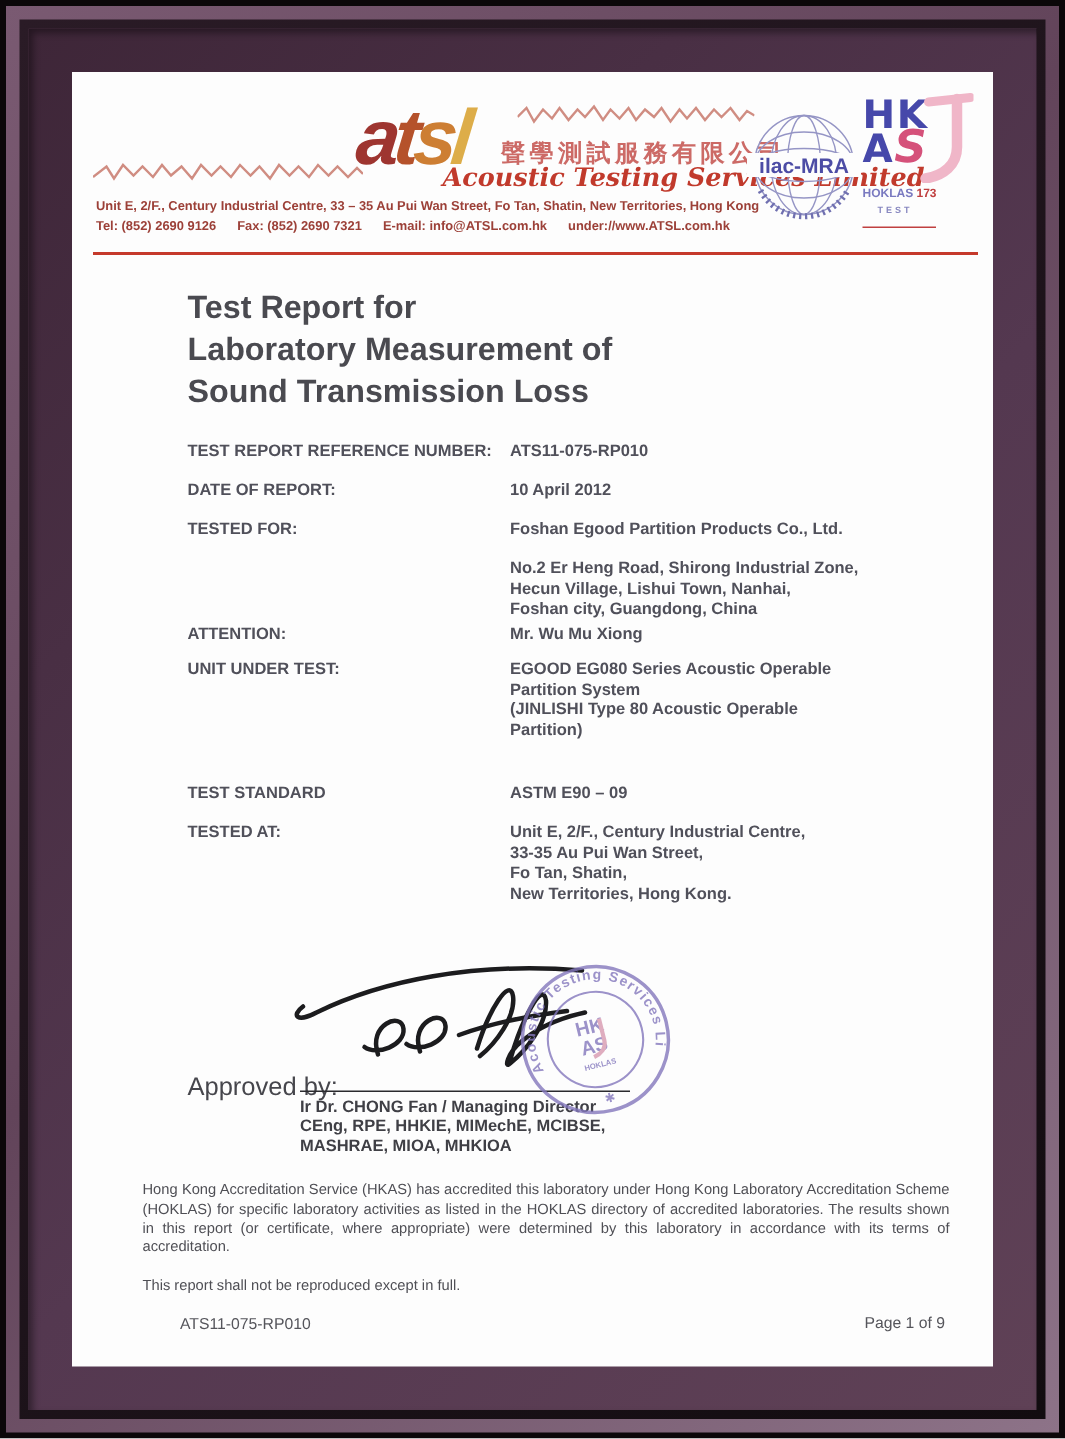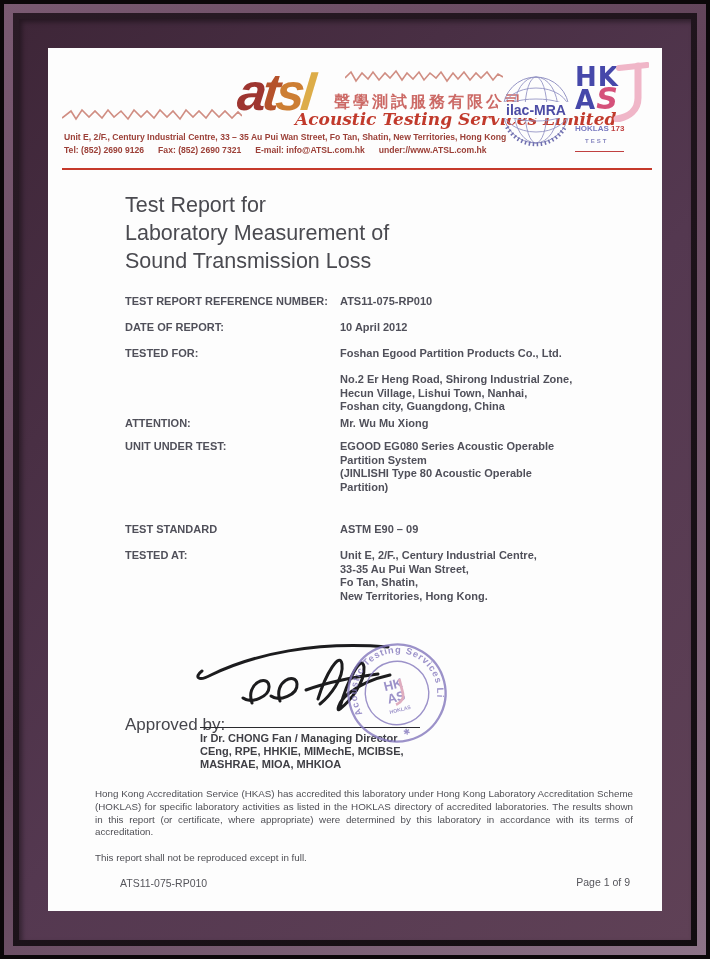--- a/index.html
+++ b/index.html
@@ -40,21 +40,21 @@
   .hk-s { color:#d5517a; font-size:30px; font-style:italic; font-weight:bold; }
   .hoklas-line { position:absolute; left:0; top:58px; font-size:8px; font-weight:bold;
     border-bottom:1.5px solid #c04040; padding-bottom:18px; white-space:nowrap; }
   .hoklas-line .hl { color:#7a7ac0; }
   .hoklas-line .hn { color:#c04040; }
   .hoklas-test { position:absolute; left:10px; top:72px; font-size:6px; font-weight:bold;
     color:#8888c0; letter-spacing:2px; }
   .hk-tick { position:absolute; left:30px; top:-4px; }
 
   
-  .doc-title { position:absolute; left:77px; top:143px; font-size:21.5px; font-weight:normal;
+  .doc-title { position:absolute; left:77px; top:143px; font-size:21.5px; font-weight:bold;
     color:#4a4a50; line-height:28px; white-space:pre-line; }
 
   
   .frow { position:absolute; left:77px; width:510px; }
   .flabel { position:absolute; left:0; top:0; width:210px; font-size:11px; font-weight:bold; color:#50505a; }
   .fvalue { position:absolute; left:215px; top:0; width:296px; font-size:11px; font-weight:bold;
     color:#50505a; line-height:13.5px; white-space:pre-line; }
 
   
   .approved { position:absolute; left:77px; top:667px; font-size:17px; color:#46464c; }

